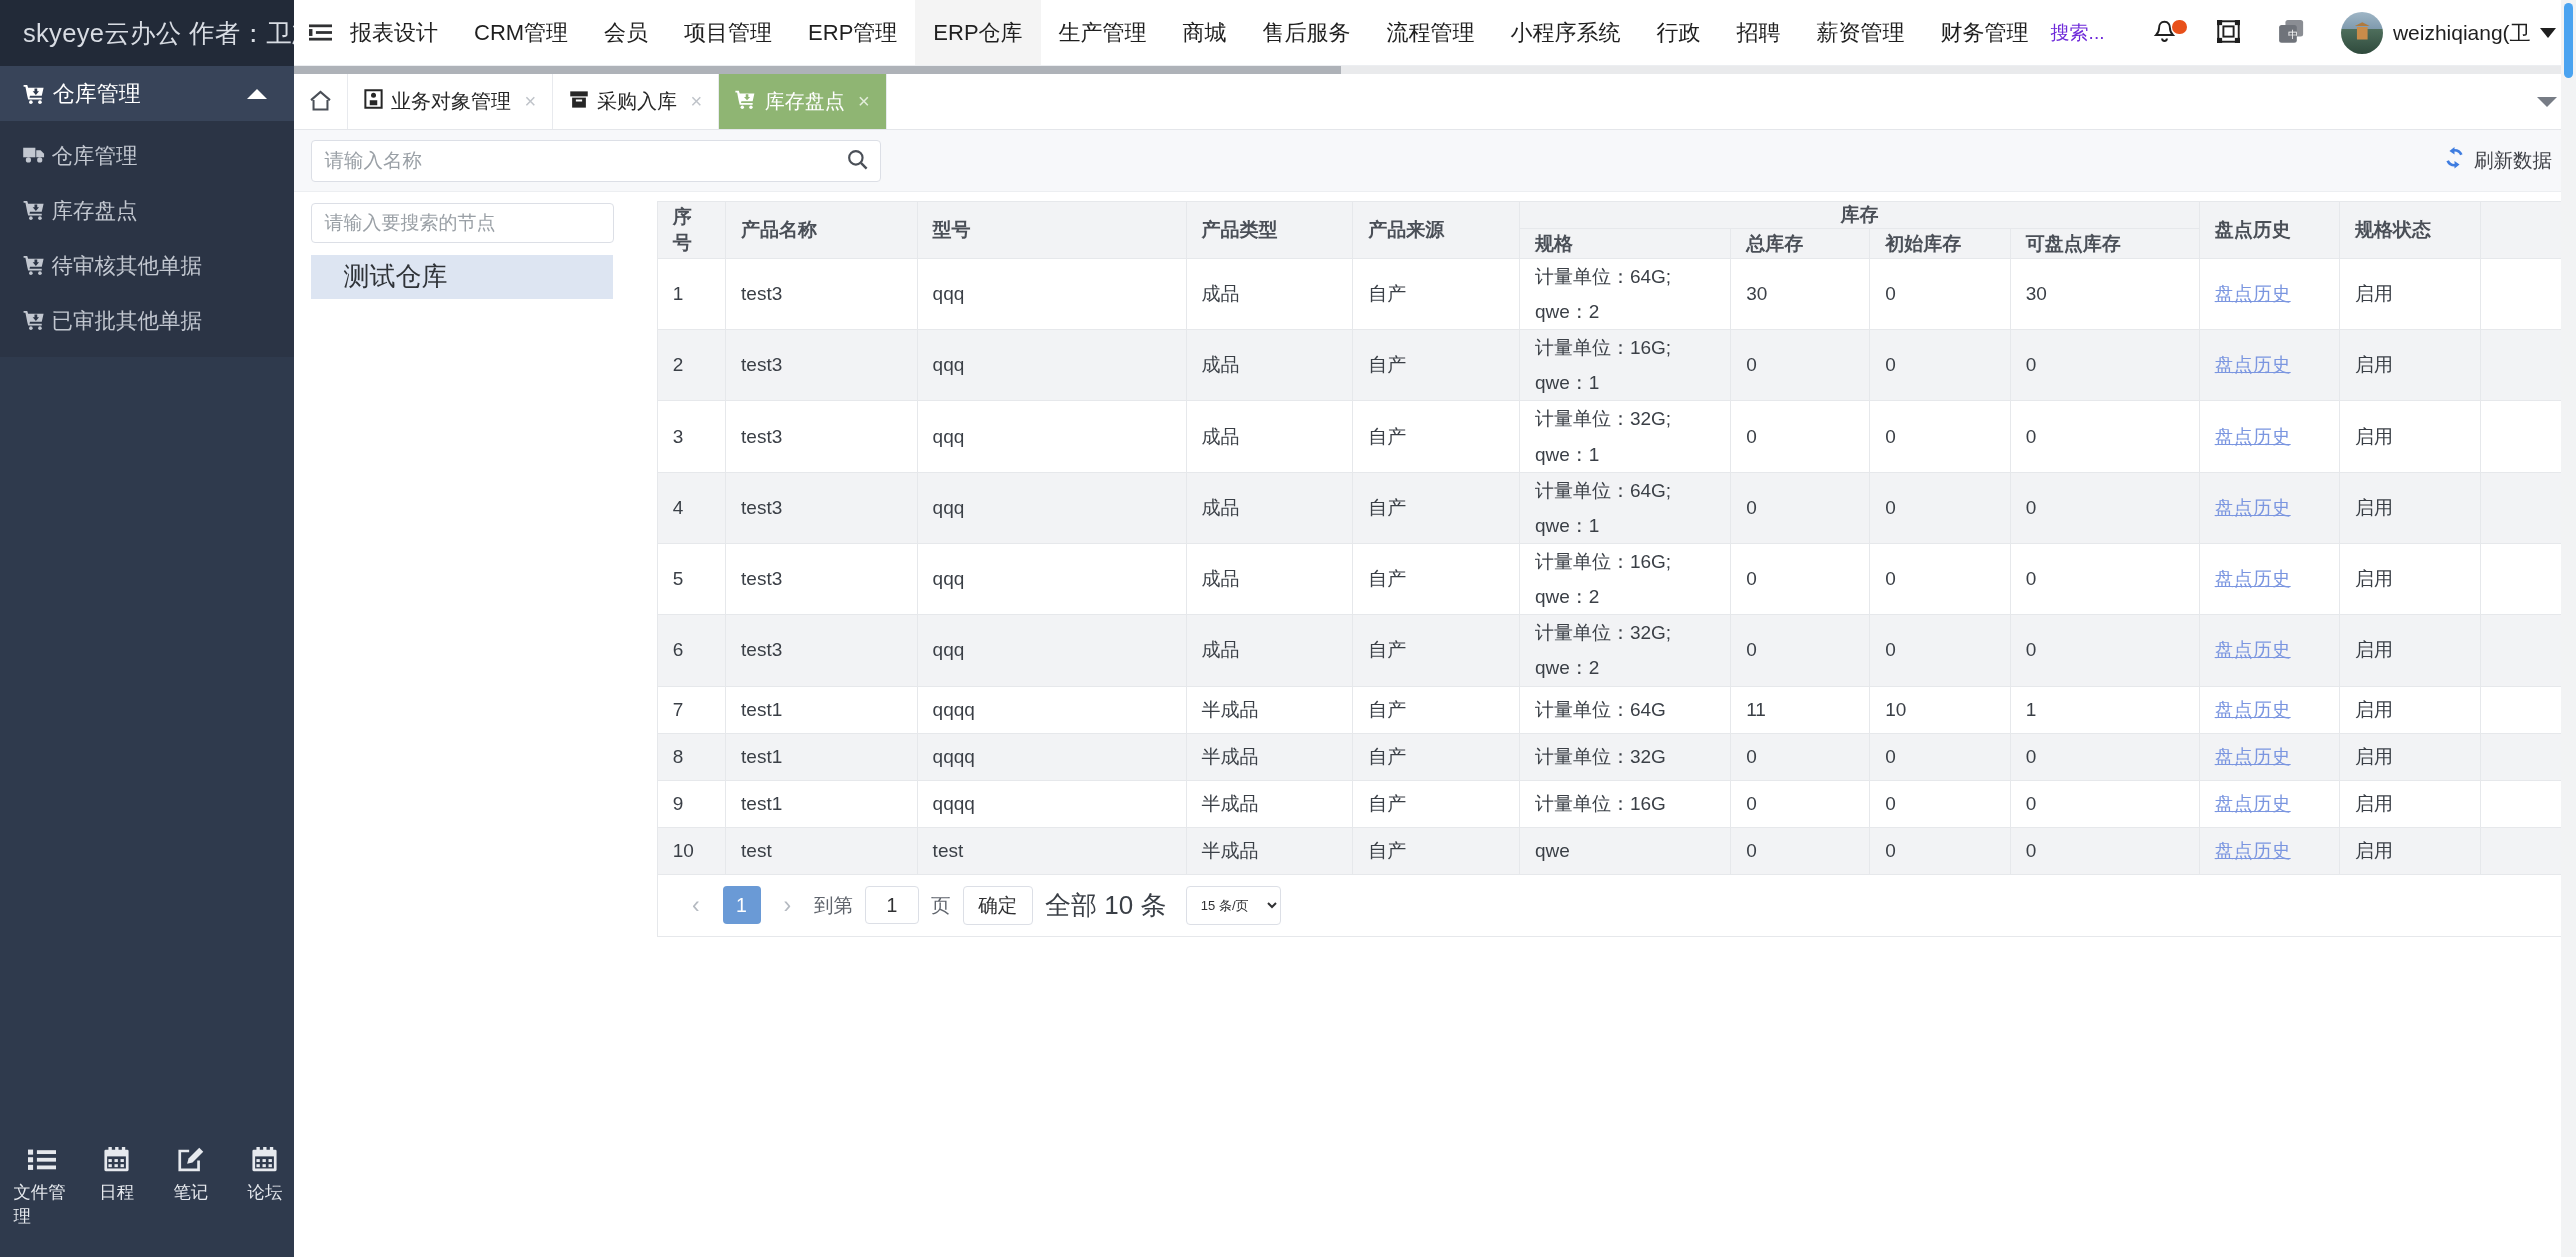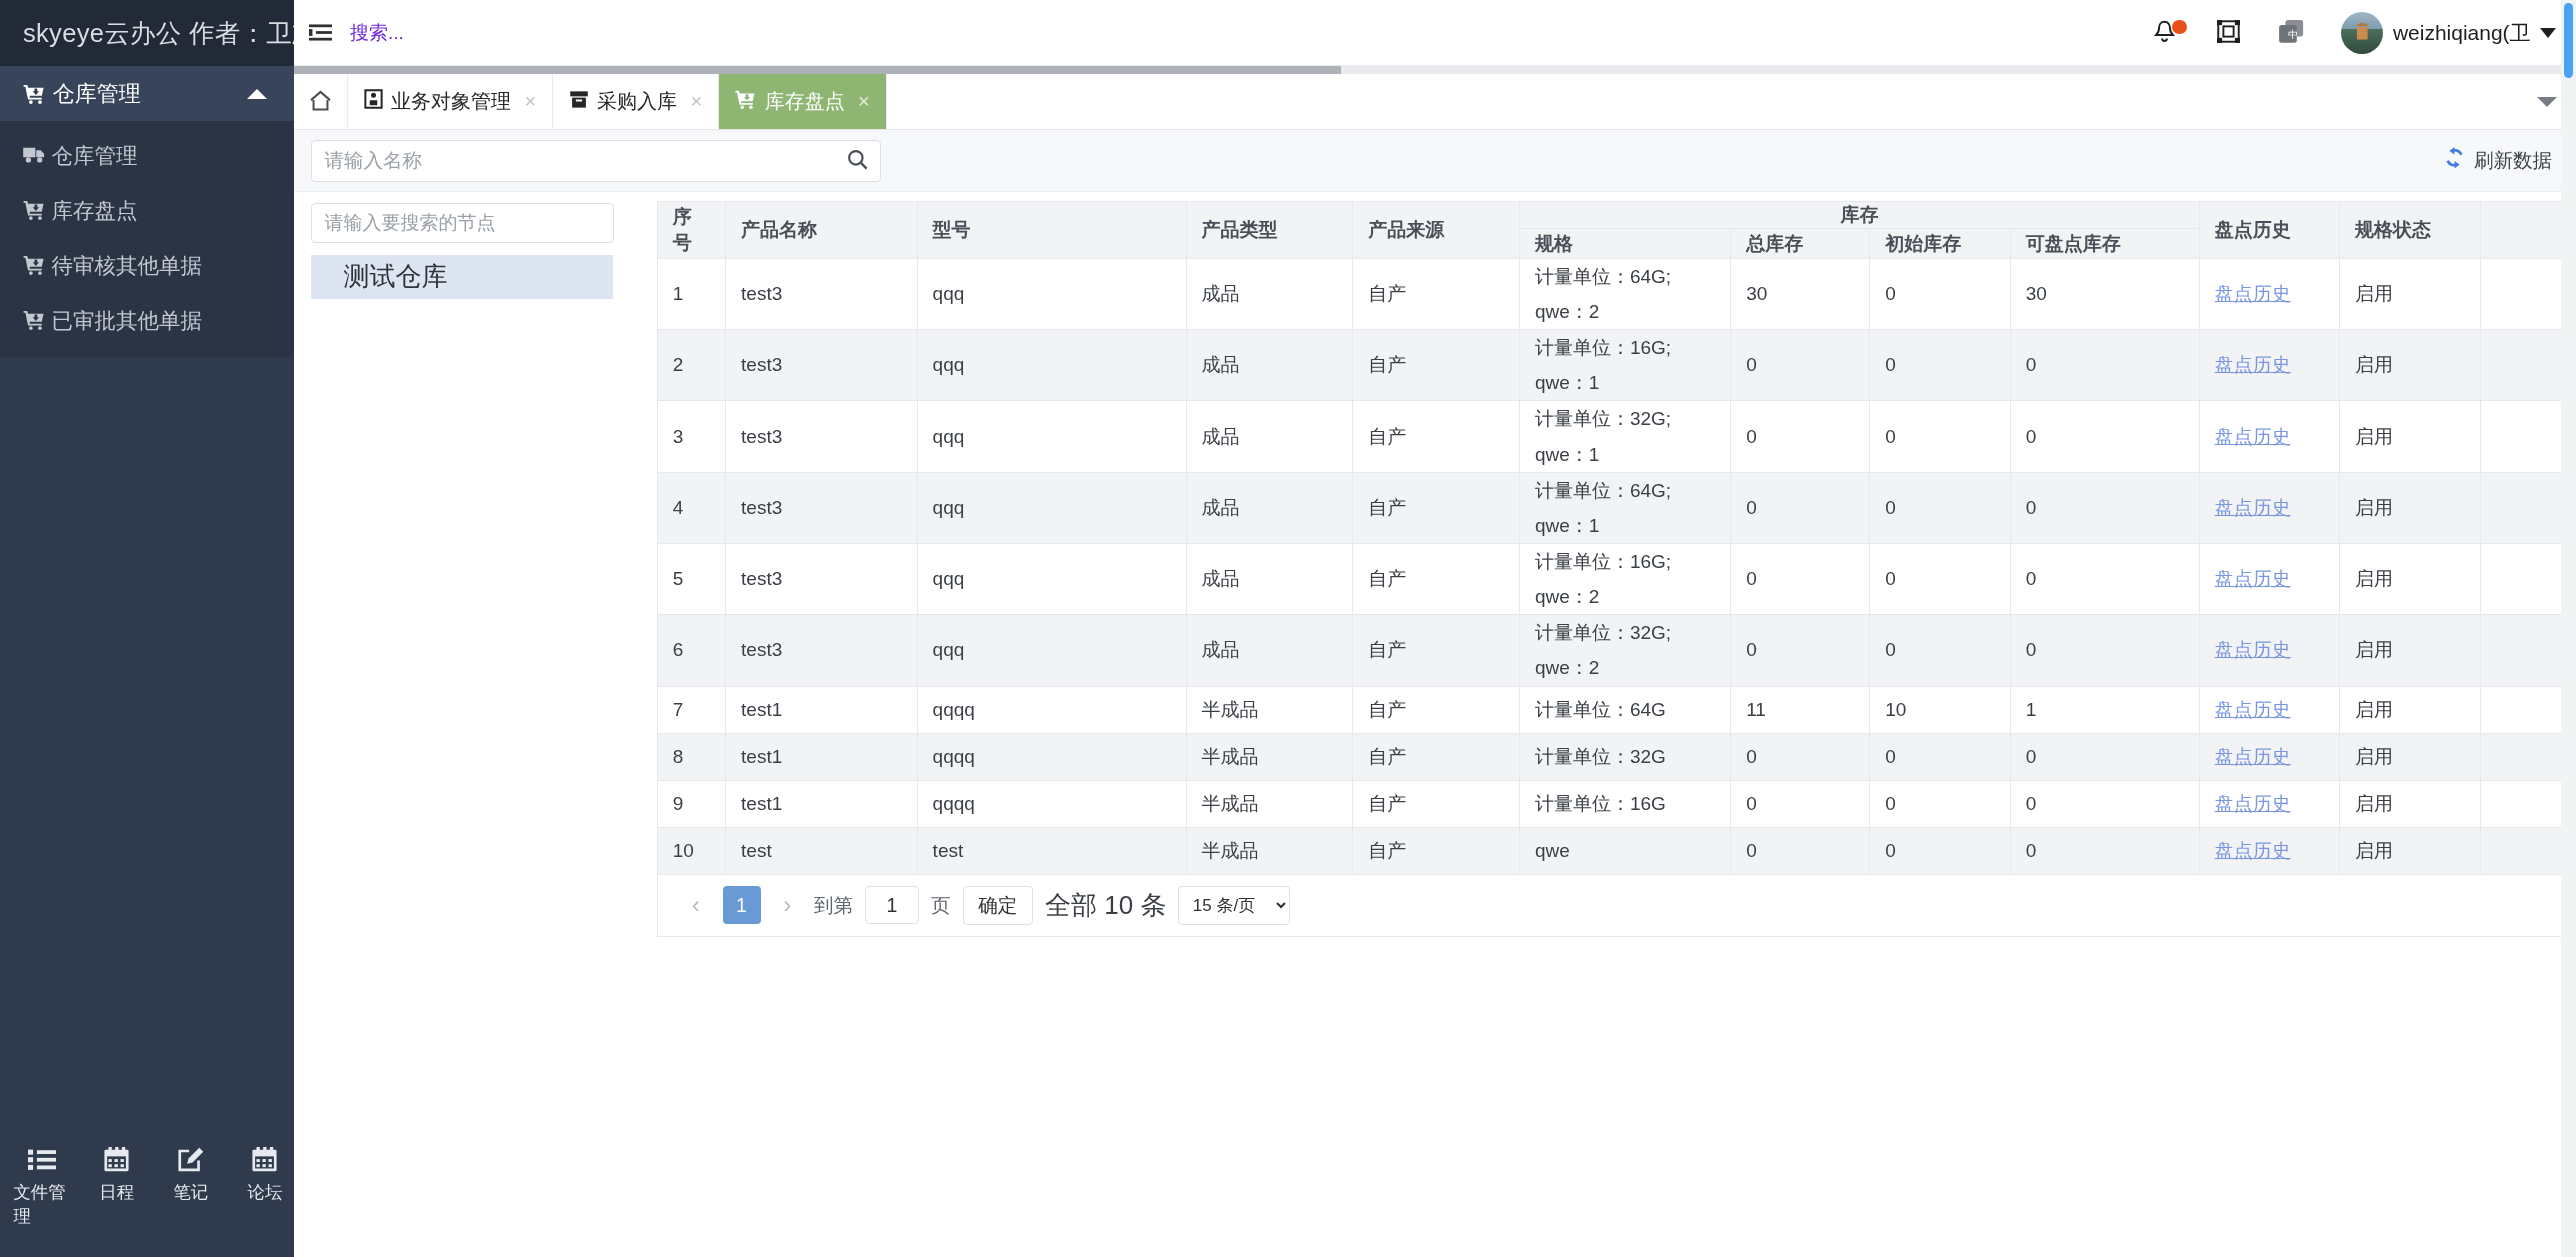--- a/index.html
+++ b/index.html
@@ -238,22 +238,23 @@
     font-family: "Liberation Sans", "DejaVu Sans", sans-serif; background: #fff;
   }
   .pg-confirm {
     height: 39px; padding: 0 14.8px; border: 0.7px solid #dcdfe6; border-radius: 4px;
     background: #ffffff; font-size: 19.5px; color: #303133; cursor: pointer;
     font-family: "Liberation Sans", "DejaVu Sans", sans-serif;
   }
   .pg-total { font-size: 26px; color: #3a3f46; }
   .pg-select {
     height: 39px; padding: 0 8px 0 9.4px; border: 0.7px solid #dcdfe6; border-radius: 4px;
-    background: #ffffff; font-size: 17px; color: #303133; cursor: pointer;
+    background: #ffffff; font-size: 13px; color: #303133; cursor: pointer;
     font-family: "Liberation Sans", "DejaVu Sans", sans-serif;
+    margin-left: 8px;
   }
 
   .footer {
     height: 43px; display: flex; align-items: center; justify-content: center;
     font-size: 18px; color: #909399; background: #ffffff;
   }
   .footer .ft-link { color: #555a61; margin-left: 4px; }
 
   
   .page-scroll {
@@ -400,20 +401,37 @@
   <div class="right">
 
     <div class="topnav">
       <div class="hamburger">
         <svg width="23" height="19" viewBox="0 0 20 16">
             <rect fill="#303133" x="0" y="1" width="20" height="2.4"></rect>
             <rect fill="#303133" x="0" y="12.6" width="20" height="2.4"></rect>
             <rect fill="#303133" x="6" y="6.8" width="14" height="2.4"></rect>
             <rect fill="#303133" x="0" y="5" width="3" height="6"></rect>
           </svg>
+      </div>
+      <div class="nav-items">
+        <div class="nav-item first">报表设计</div>
+        <div class="nav-item">CRM管理</div>
+        <div class="nav-item">会员</div>
+        <div class="nav-item">项目管理</div>
+        <div class="nav-item">ERP管理</div>
+        <div class="nav-item active">ERP仓库</div>
+        <div class="nav-item">生产管理</div>
+        <div class="nav-item">商城</div>
+        <div class="nav-item">售后服务</div>
+        <div class="nav-item">流程管理</div>
+        <div class="nav-item">小程序系统</div>
+        <div class="nav-item">行政</div>
+        <div class="nav-item">招聘</div>
+        <div class="nav-item">薪资管理</div>
+        <div class="nav-item">财务管理</div>
       </div>
       <div class="nav-search">搜索...</div>
 
       <div class="nav-right">
         <div class="nav-icon-btn">
           <span>
             <svg width="23" height="24" viewBox="0 0 18 20">
                 <path fill="none" stroke="#1f1f1f" stroke-width="1.6" d="M9 1.5c-3 0-4.5 2.2-4.5 5 0 3.5-1.5 5-2.5 6h14c-1-1-2.5-2.5-2.5-6 0-2.8-1.5-5-4.5-5z"></path>
                 <path fill="none" stroke="#1f1f1f" stroke-width="1.6" d="M7 15.5a2 2 0 004 0"></path>
               </svg>

